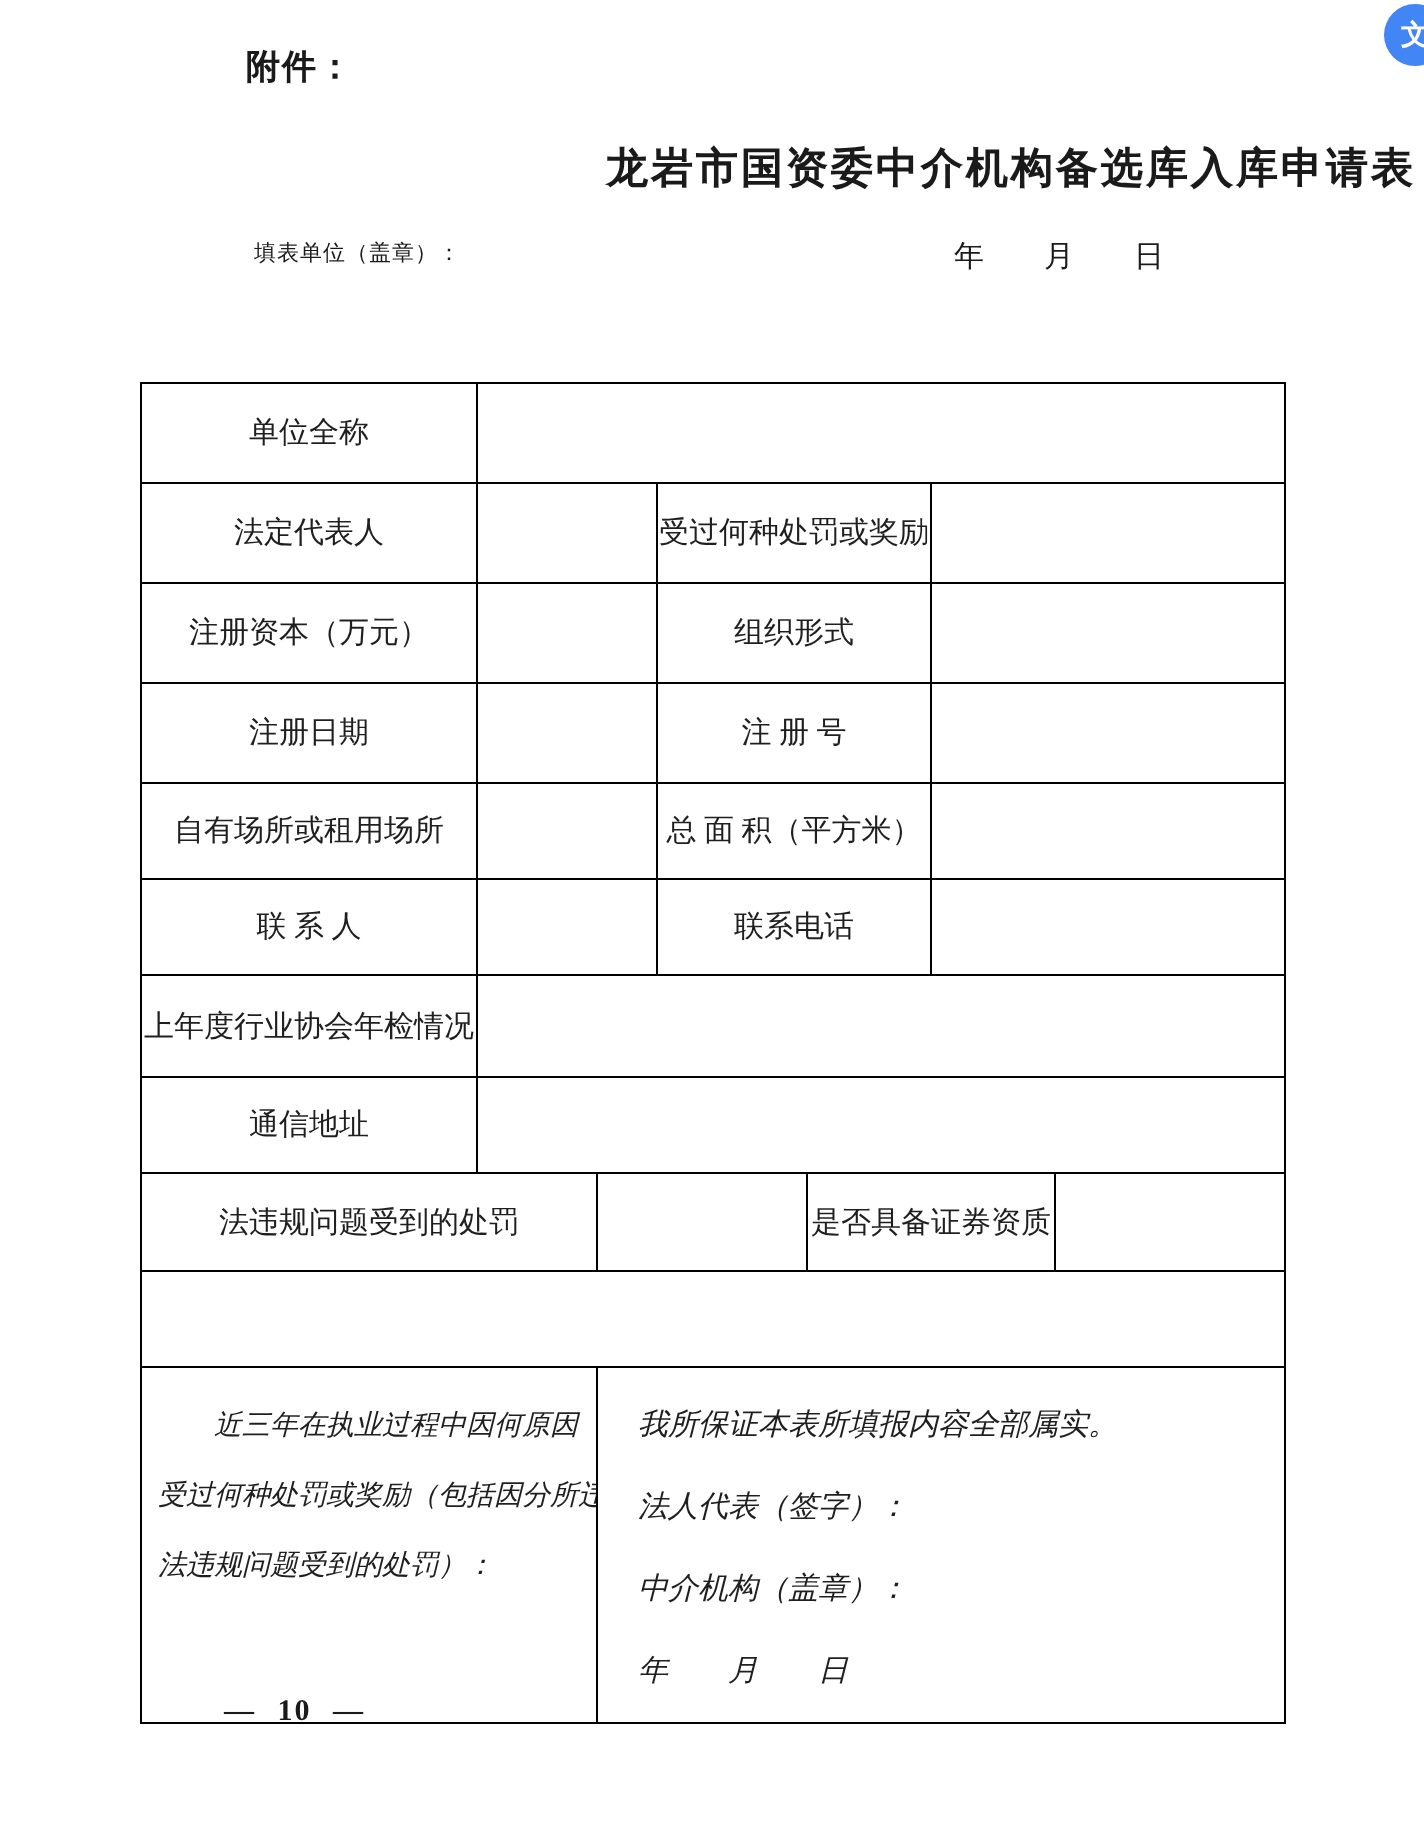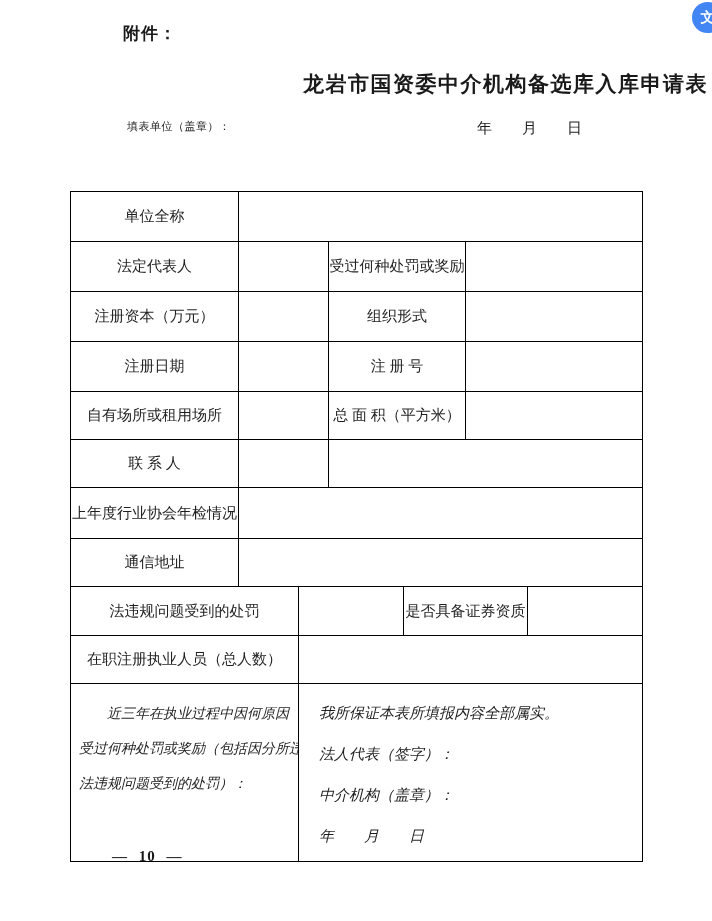--- a/index.html
+++ b/index.html
@@ -100,20 +100,21 @@
     <div class="trow" style="height:48px">
       <div class="cell" style="width:168px">自有场所或租用场所</div>
       <div class="cell" style="width:90px"></div>
       <div class="cell" style="width:137px">总 面 积（平方米）</div>
       <div class="cell grow last"></div>
     </div>
 
     <div class="trow" style="height:48px">
       <div class="cell" style="width:168px">联 系 人</div>
       <div class="cell" style="width:90px"></div>
+      <div class="cell" style="width:137px">联系电话</div>
       <div class="cell grow last"></div>
     </div>
 
     <div class="trow" style="height:51px">
       <div class="cell" style="width:168px">上年度行业协会年检情况</div>
       <div class="cell grow last"></div>
     </div>
 
     <div class="trow" style="height:48px">
       <div class="cell" style="width:168px">通信地址</div>
@@ -121,21 +122,20 @@
     </div>
 
     <div class="trow" style="height:49px">
       <div class="cell" style="width:228px">法违规问题受到的处罚</div>
       <div class="cell" style="width:105px"></div>
       <div class="cell" style="width:124px">是否具备证券资质</div>
       <div class="cell grow last"></div>
     </div>
 
     <div class="trow" style="height:48px">
-      <div class="cell" style="width:228px">在职注册执业人员（总人数）</div>
       <div class="cell grow last"></div>
     </div>
 
     <div class="trow lastrow" style="height:177px">
       <div class="cell r11-left" style="width:228px">
         <div class="line">近三年在执业过程中因何原因</div>
         <div class="line">受过何种处罚或奖励（包括因分所违</div>
         <div class="line">法违规问题受到的处罚）：</div>
       </div>
       <div class="cell r11-right grow last">

